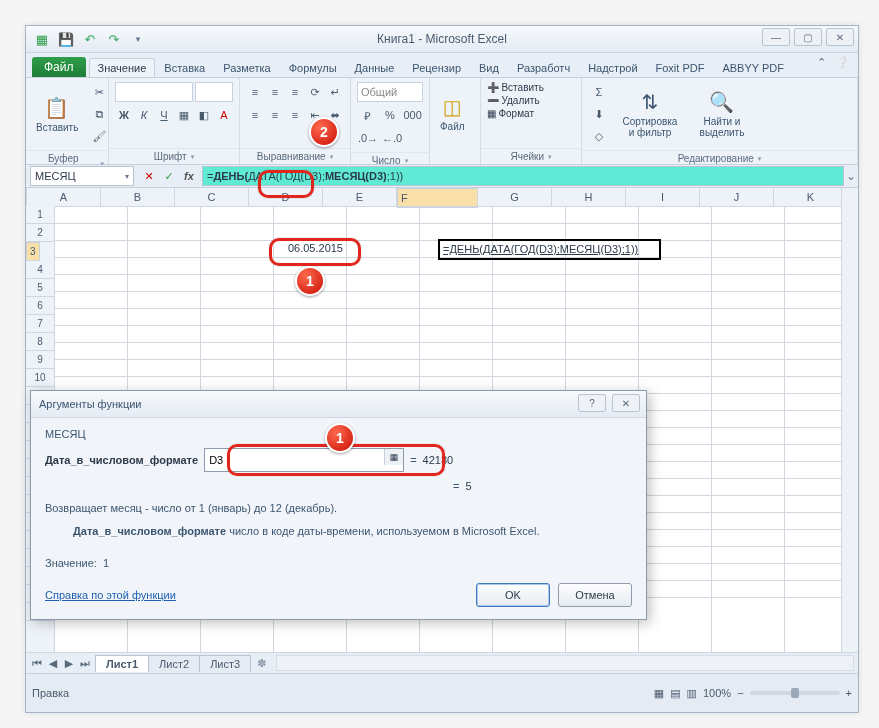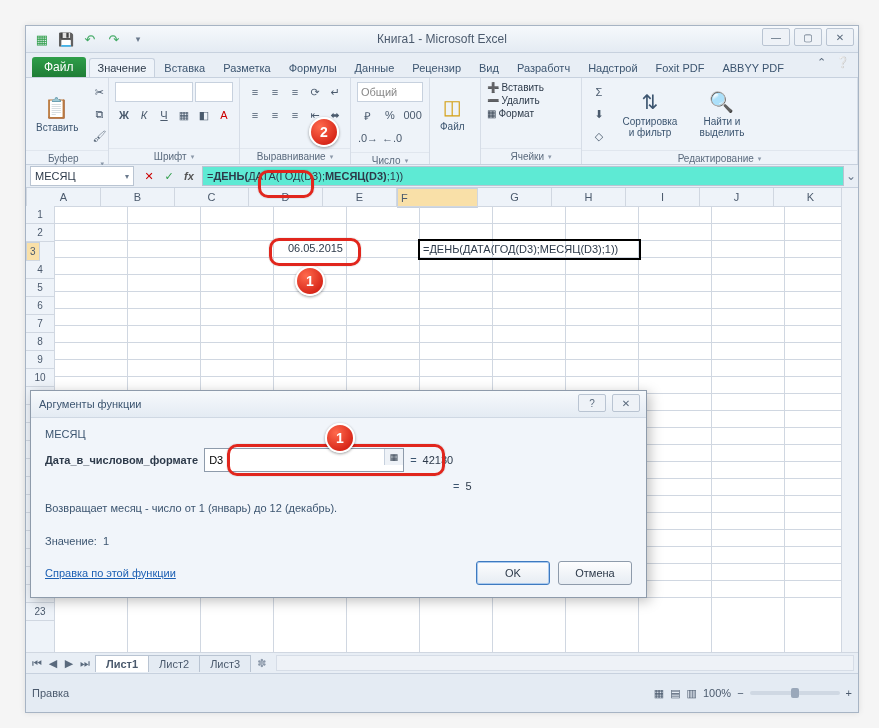--- a/index.html
+++ b/index.html
@@ -316,21 +316,21 @@
           <div class="gridline-v" style="left: 219px;"></div>
           <div class="gridline-v" style="left: 292px;"></div>
           <div class="gridline-v" style="left: 365px;"></div>
           <div class="gridline-v" style="left: 438px;"></div>
           <div class="gridline-v" style="left: 511px;"></div>
           <div class="gridline-v" style="left: 584px;"></div>
           <div class="gridline-v" style="left: 657px;"></div>
           <div class="gridline-v" style="left: 730px;"></div>
           <div class="gridline-v" style="left: 803px;"></div>
           <div class="cell right" style="left: 219px; top: 34px; width: 67px;">06.05.2015</div>
-          <div class="cell selected" style="left: 365px; top: 34px; width: 213px;">=ДЕНЬ(ДАТА(ГОД(D3);МЕСЯЦ(D3);1))</div>
+          <div class="cell selected" style="left: 385px; top: 34px; width: 213px; text-decoration: underline;">=ДЕНЬ(ДАТА(ГОД(D3);МЕСЯЦ(D3);1))</div>
         </div>
       <div class="vscroll"></div>
     </div>
 
     <div class="sheetbar">
       <div class="sheetnav">
         <span>⏮</span>
         <span>◀</span>
         <span>▶</span>
         <span>⏭</span>
@@ -378,20 +378,23 @@
           <span class="dlg-input-btn">▦</span>
         </div>
         <span class="dlg-eq">=</span>
         <span>42130</span>
       </div>
       <div style="display:flex;gap:6px;margin-left:408px">
         <span class="dlg-eq">=</span>
         <span>5</span>
       </div>
       <div class="dlg-desc">Возвращает месяц - число от 1 (январь) до 12 (декабрь).</div>
+      <div class="dlg-desc2">
+        <b>Дата_в_числовом_формате</b><span> число в коде даты-времени, используемом в Microsoft Excel.</span>
+      </div>
       <div class="dlg-result">
         <span>Значение:</span>&nbsp;
         <span>1</span>
       </div>
       <div class="dlg-foot">
         <a class="dlg-link">Справка по этой функции</a>
         <div class="dlg-btns">
           <span class="dlg-btn primary">OK</span>
           <span class="dlg-btn">Отмена</span>
         </div>

